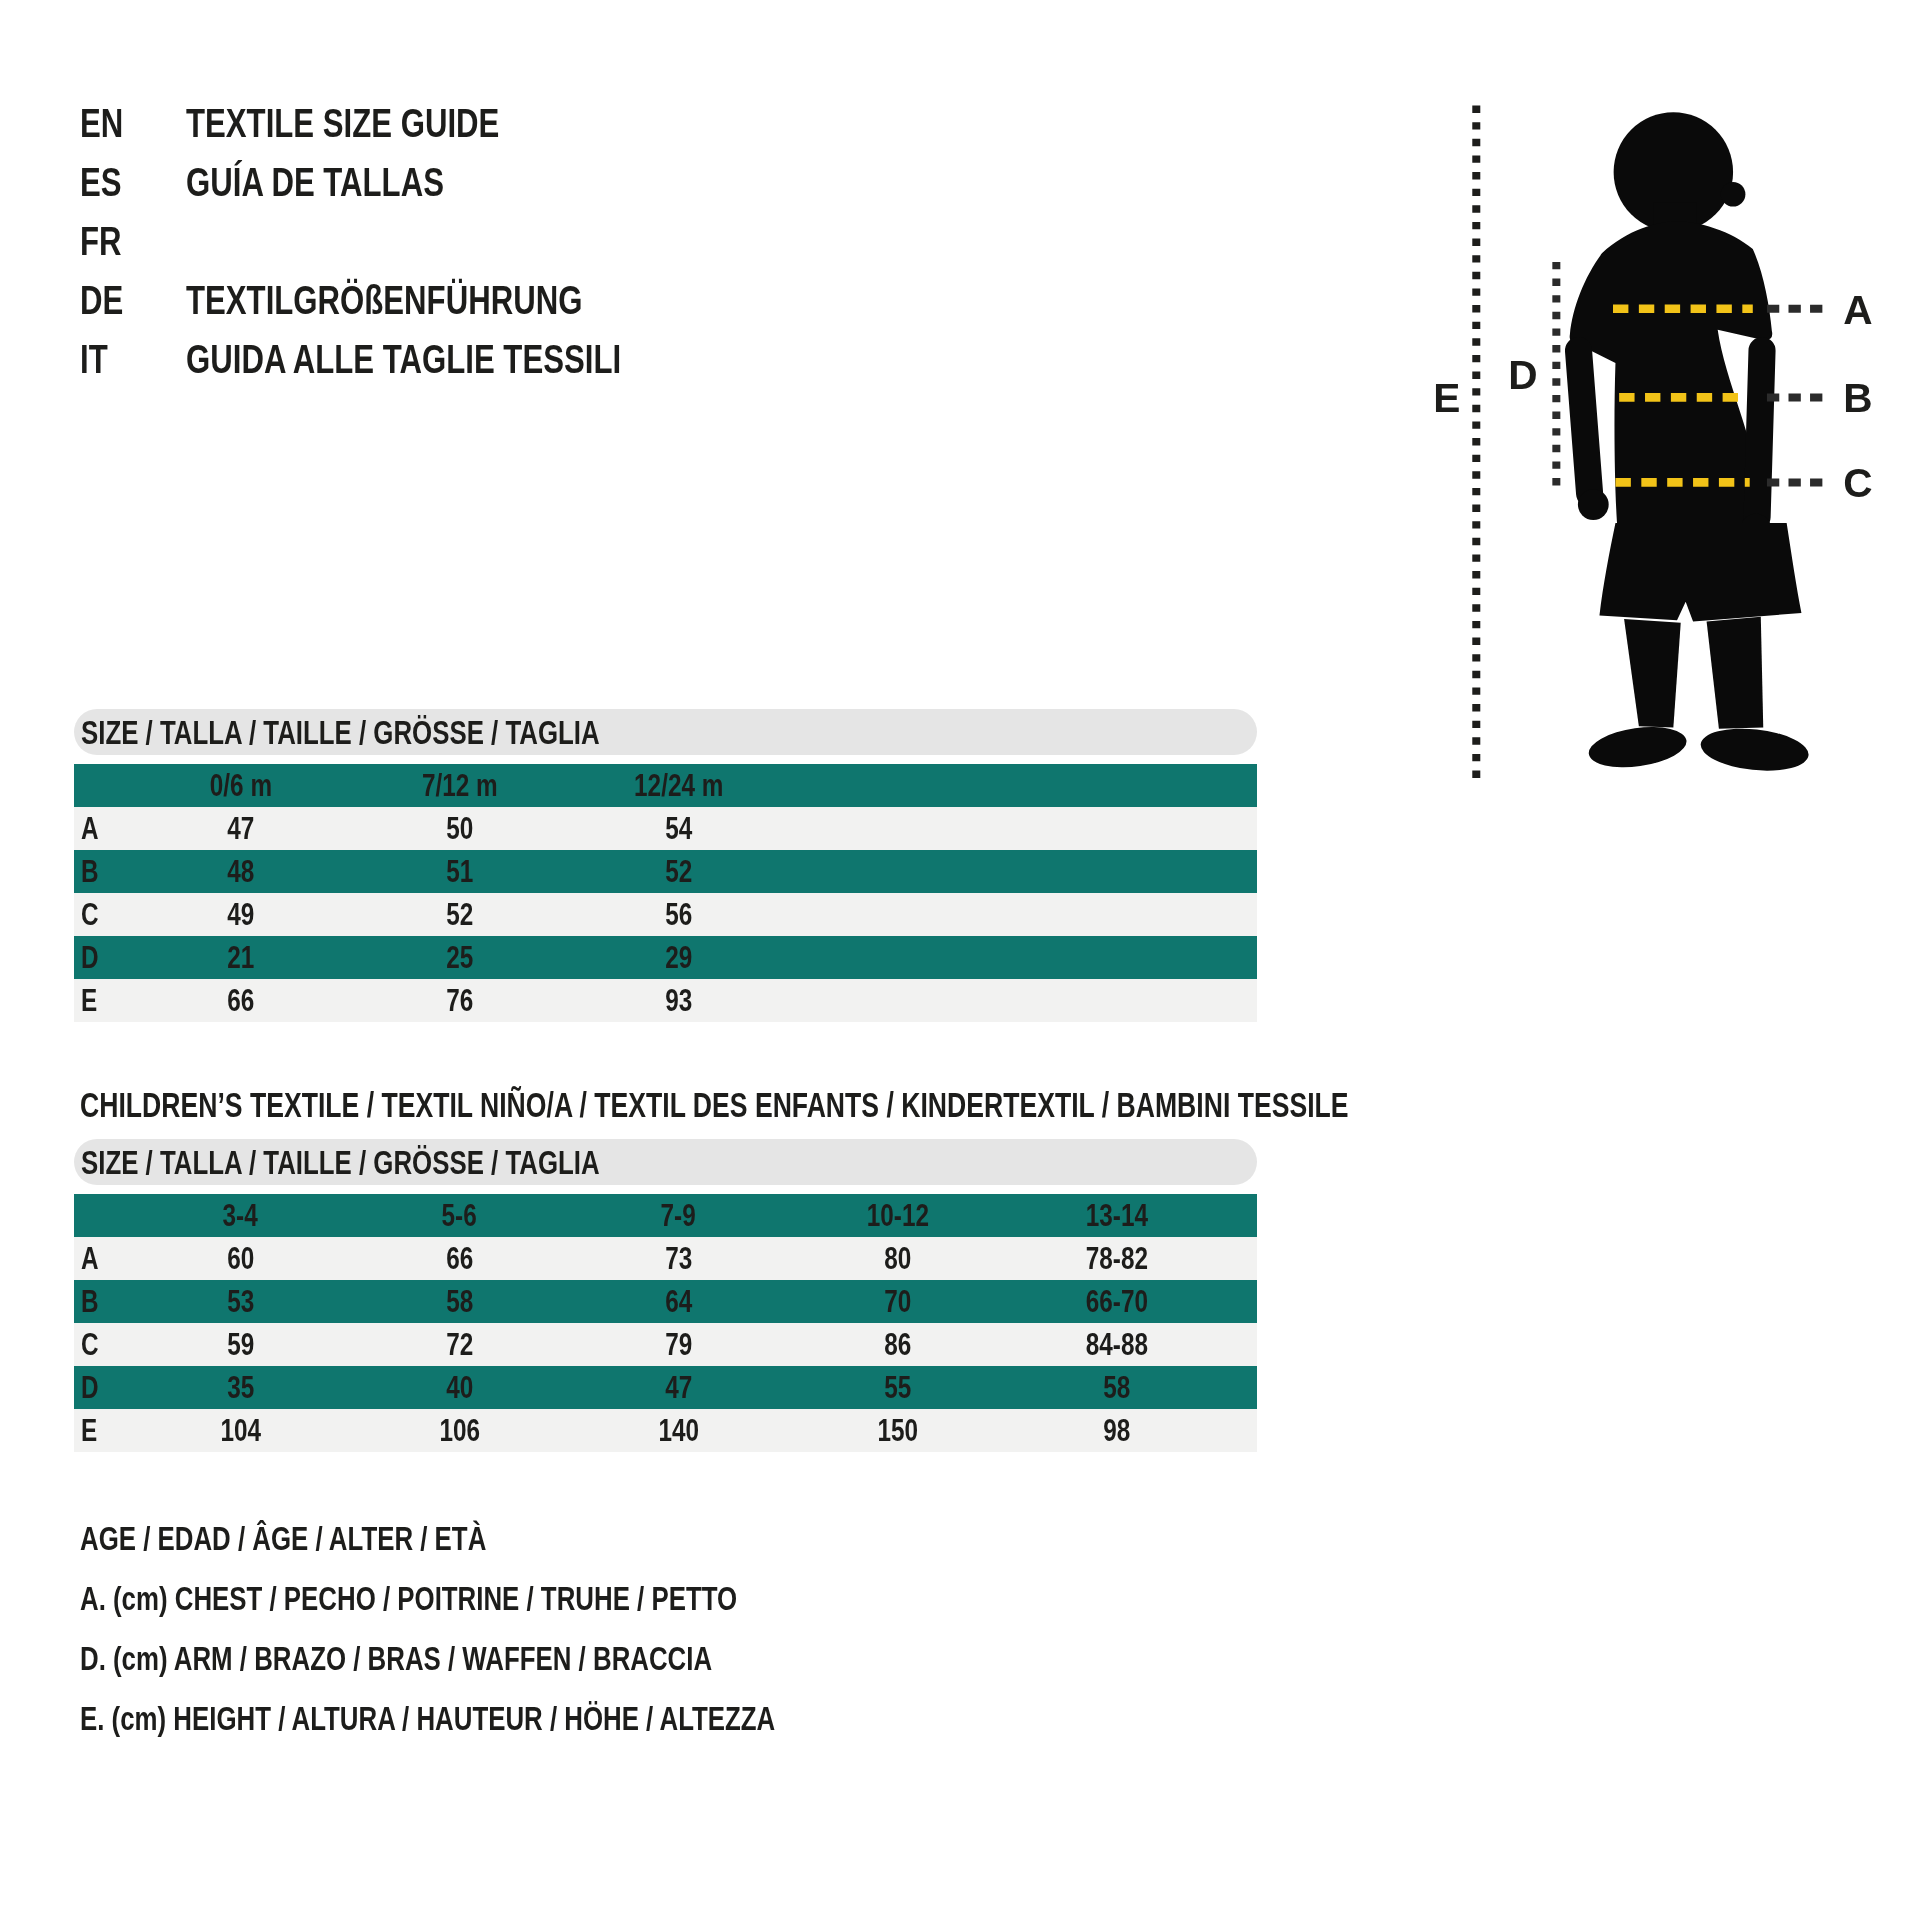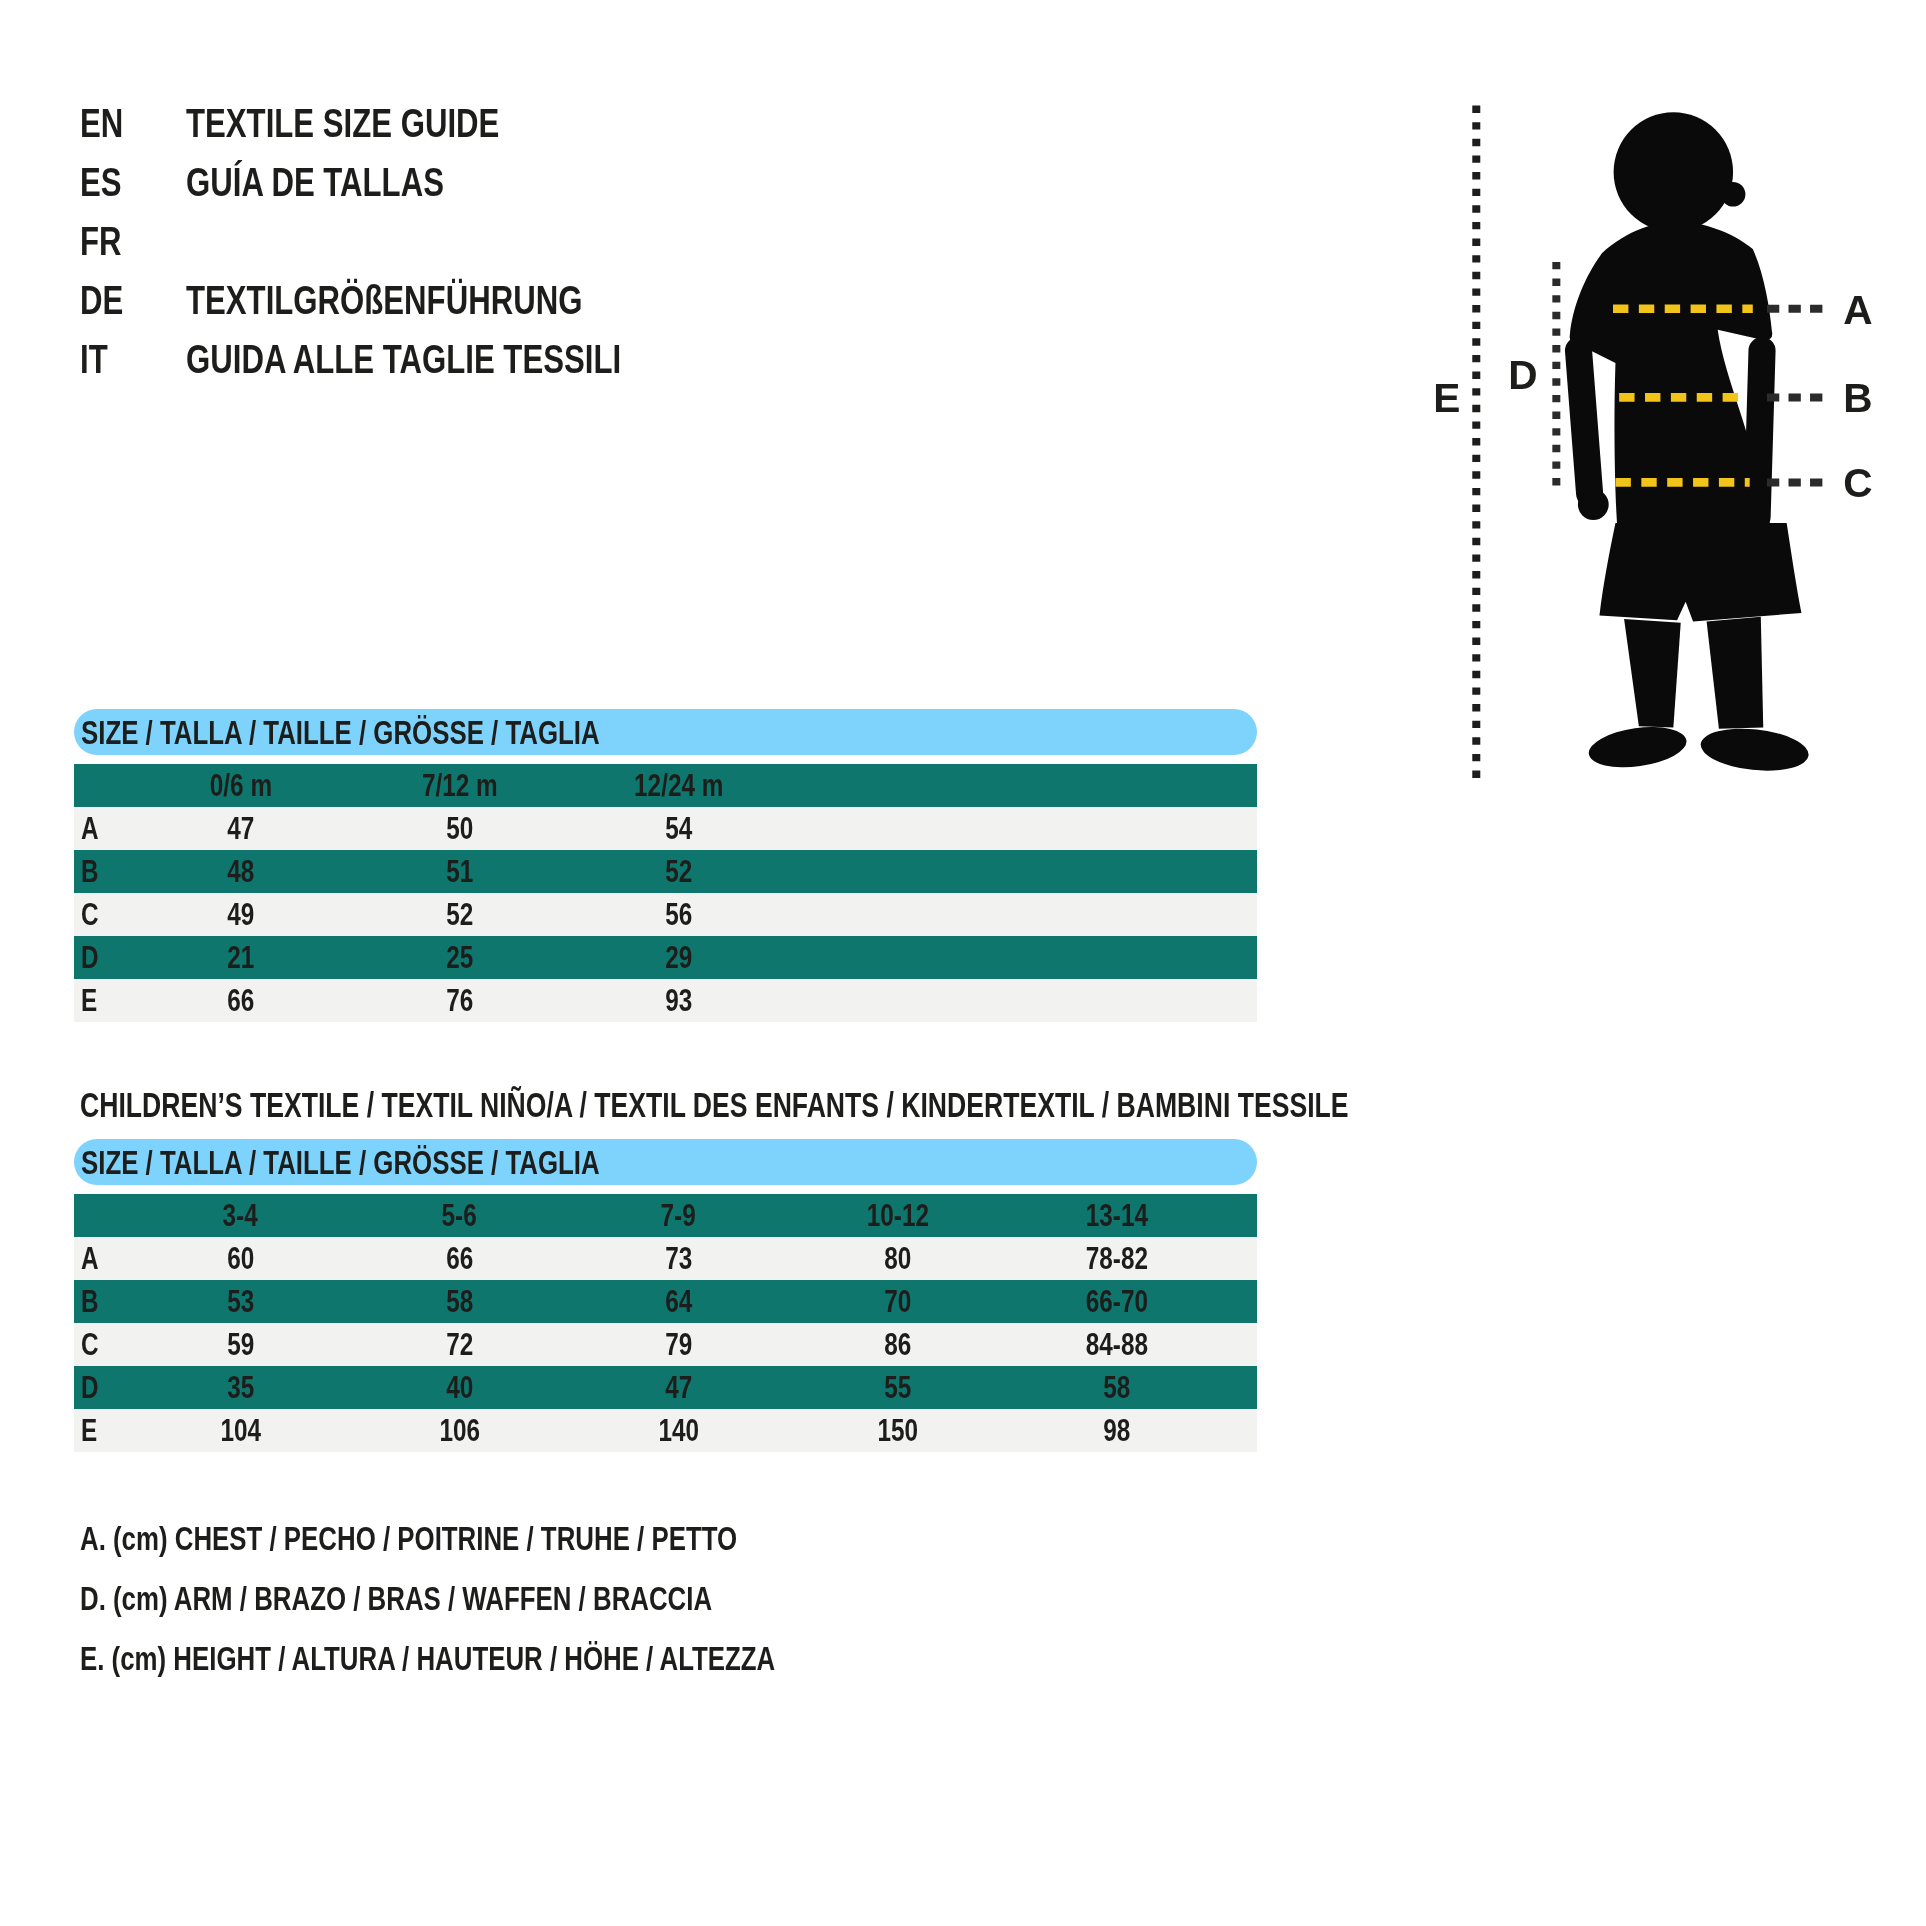--- a/index.html
+++ b/index.html
@@ -27,21 +27,21 @@
 
   
   .section-title{position:absolute;left:80px;font-weight:700;font-size:35px;line-height:35px;white-space:nowrap;}
   #babies-title{top:651px;}
   #children-title{top:1087px;}
 
   
   .size-block{position:absolute;left:74px;width:1183px;}
   #babies-block{top:709px;}
   #children-block{top:1139px;}
-  .size-bar{height:46px;background:#7dd3fc;display:flex;align-items:center;padding-left:7.4px;
+  .size-bar{height:46px;background:#e5e5e5;display:flex;align-items:center;padding-left:7.4px;
             font-weight:700;font-size:34px;border-radius:23px;}
   table.size-table{border-collapse:collapse;table-layout:fixed;width:1183px;margin-top:8.6px;}
   table.size-table td{height:43px;padding:0;vertical-align:middle;font-weight:700;font-size:32px;text-align:center;}
   table.size-table td.rowlabel{text-align:left;padding-left:7.4px;}
   tr.stripe td{background:#f2f2f1;}
   tr.plain td{background:#0f766e;}
 
   
   #legend{position:absolute;left:80px;top:1508px;}
   .legend-line{height:60px;display:flex;align-items:center;font-weight:700;font-size:34px;white-space:nowrap;}
@@ -270,20 +270,23 @@
         <td><span class="cxc">150</span></td>
         <td><span class="cxc">98</span></td>
         <td></td>
       </tr>
     </tbody>
       </table>
   </div>
 
   <div id="legend">
     <div class="legend-line">
+        <span class="cx">AGE / EDAD / ÂGE / ALTER / ETÀ</span>
+      </div>
+    <div class="legend-line">
         <span class="cx">A. (cm) CHEST / PECHO / POITRINE / TRUHE / PETTO</span>
       </div>
     <div class="legend-line">
         <span class="cx">D. (cm) ARM / BRAZO / BRAS / WAFFEN / BRACCIA</span>
       </div>
     <div class="legend-line">
         <span class="cx">E. (cm) HEIGHT / ALTURA / HAUTEUR / HÖHE / ALTEZZA</span>
       </div>
   </div>
 

